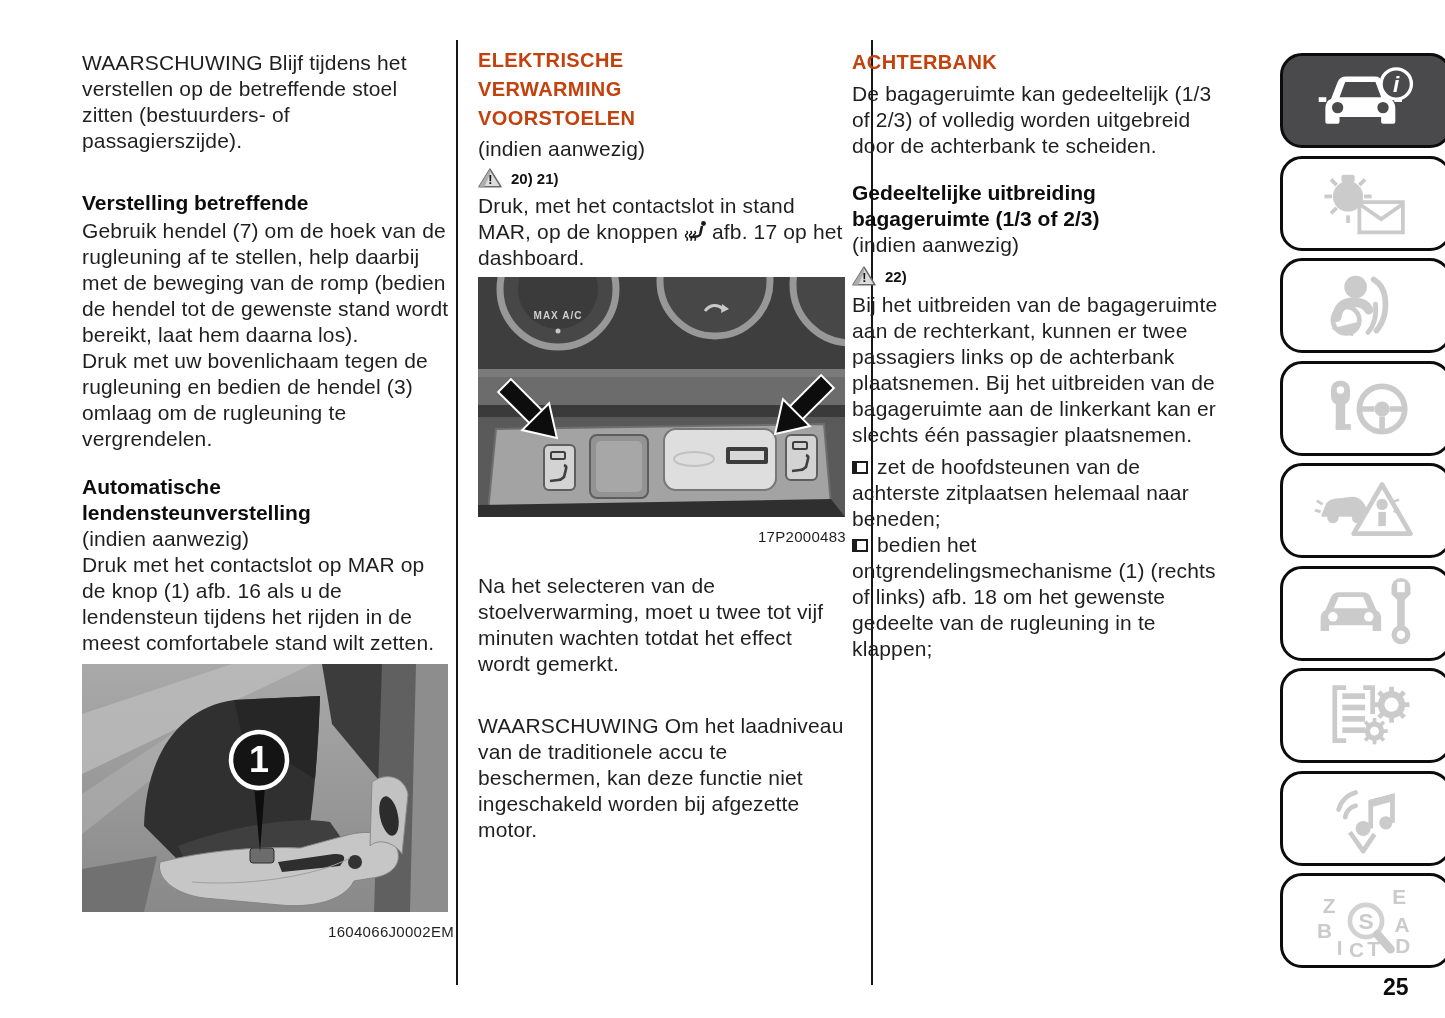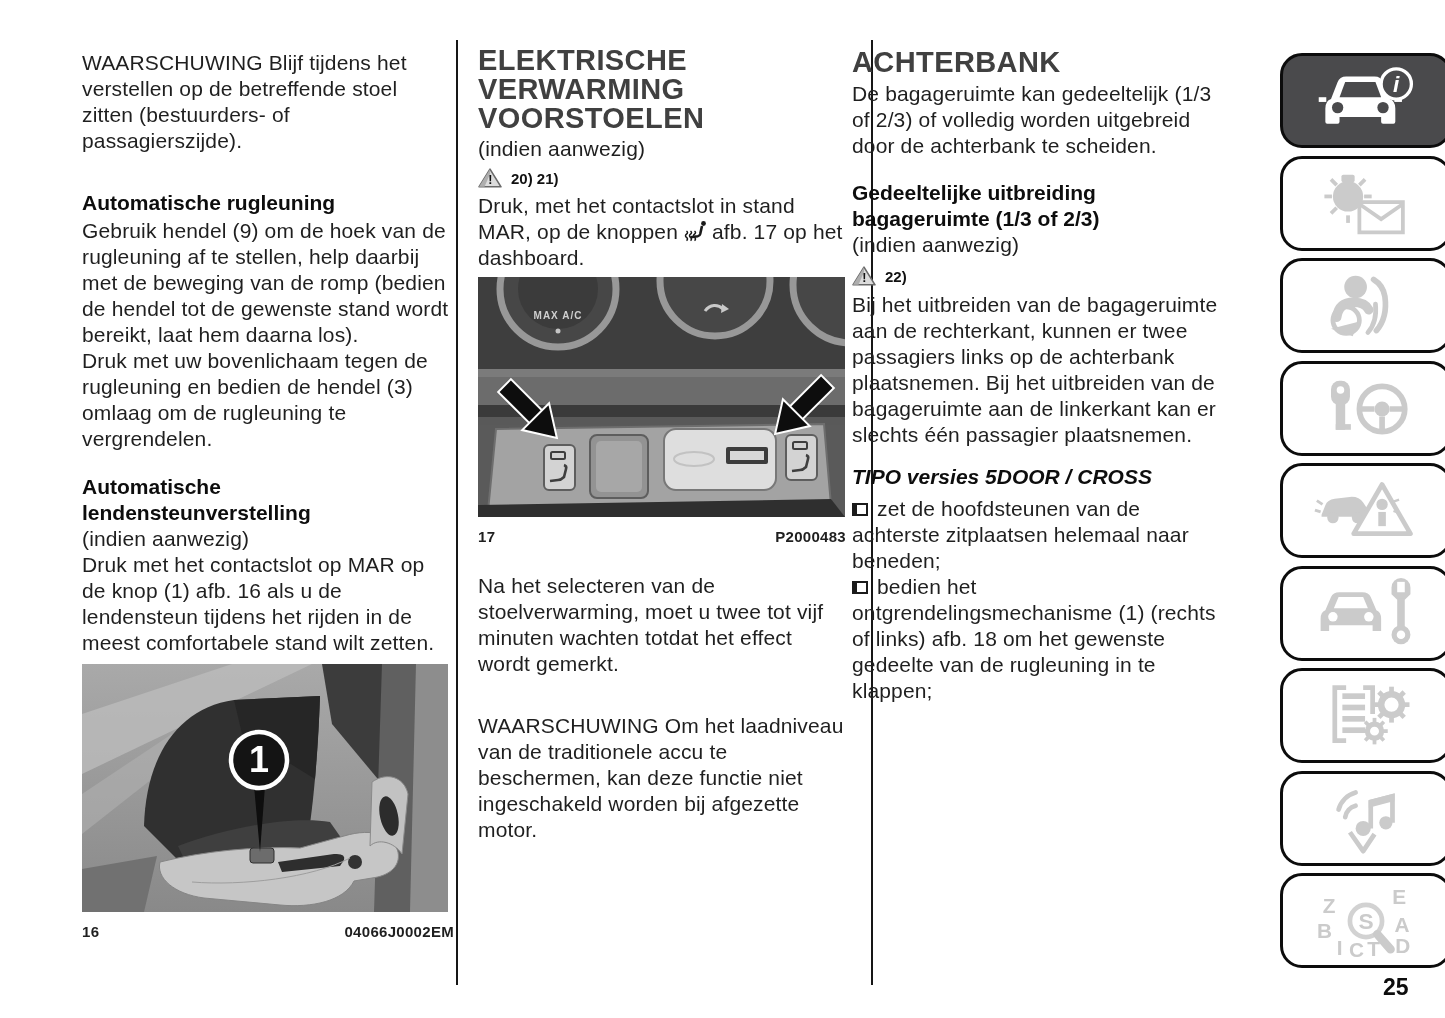--- a/index.html
+++ b/index.html
@@ -11,29 +11,29 @@
   .col{position:absolute;top:40px}
   #col-left{left:82px;width:372px}
   #col-mid{left:478px;width:368px}
   #col-right{left:852px;width:366px}
   .vrule{position:absolute;top:40px;height:945px;width:2px;background:#161616}
   #rule1{left:456px}
   #rule2{left:871px}
   p{margin:0;font-size:21px;line-height:26px;letter-spacing:.15px}
   .pre{white-space:pre-line}
   .big-title{
-    margin:0;font-size:29px;line-height:29px;font-weight:900;
-    letter-spacing:.4px;color:#404040;white-space:pre-line
+    margin:0;font-size:20px;line-height:29px;font-weight:900;
+    letter-spacing:.4px;color:#c2410c;white-space:pre-line
   }
   .sec-head{margin:0;font-size:21px;line-height:26px;font-weight:bold;color:#0d0d0d;white-space:pre-line}
   .italic-head{font-style:italic}
   .avail{font-size:21px;line-height:26px}
   .warnrow{display:flex;align-items:center;gap:9px;font-size:15px;font-weight:bold;color:#111}
   .figure{display:block}
-  .figcap{display:flex;justify-content:space-between;font-size:15px;font-weight:bold;margin-top:7px;letter-spacing:.3px}
+  .figcap{display:flex;justify-content:flex-end;font-size:15px;font-weight:normal;margin-top:7px;letter-spacing:.3px}
   .bullet{
     display:inline-block;width:9px;height:9px;box-sizing:content-box;
     border:2px solid #1b1b1b;border-left-width:5px;margin-right:9px;
   }
   .inline-icon{vertical-align:-3px;margin:0 5px}
   #pagenum{position:absolute;left:1383px;top:974px;font-size:23px;font-weight:bold;color:#0d0d0d}
   .tab{
     position:absolute;left:1280px;width:172px;height:95px;box-sizing:border-box;
     border:3px solid #0c0c0c;border-radius:22px;background:#ffffff;
     display:flex;align-items:center;justify-content:center;padding:0;cursor:pointer;
@@ -41,22 +41,22 @@
   .tab.active{background:#4a4a4c}
   .tab svg{display:block}
   .mt8{margin-top:8px}
 </style>
 </head>
 <body>
 
 <div class="col" id="col-left">
   <p style="margin-top:10px">WAARSCHUWING Blijf tijdens het verstellen op de betreffende stoel zitten (bestuurders- of passagierszijde).</p>
 
-  <h3 class="sec-head" style="margin-top:36px">Automatische rugleuning</h3>
-  <p style="margin-top:2px">Gebruik hendel (9) om de hoek van de rugleuning af te stellen, help daarbij met de beweging van de romp (bedien de hendel tot de gewenste stand wordt bereikt, laat hem daarna los).</p>
+  <h3 class="sec-head" style="margin-top:36px">Verstelling betreffende</h3>
+  <p style="margin-top:2px">Gebruik hendel (7) om de hoek van de rugleuning af te stellen, help daarbij met de beweging van de romp (bedien de hendel tot de gewenste stand wordt bereikt, laat hem daarna los).</p>
   <p>Druk met uw bovenlichaam tegen de rugleuning en bedien de hendel (3) omlaag om de rugleuning te vergrendelen.</p>
 
   <h3 class="sec-head" style="margin-top:22px">Automatische
 lendensteunverstelling</h3>
   <p class="avail">(indien aanwezig)</p>
   <p>Druk met het contactslot op MAR op de knop (1) afb. 16 als u de lendensteun tijdens het rijden in de meest comfortabele stand wilt zetten.</p>
 
   <div class="figure mt8">
     <svg viewBox="0 0 366 248" width="366" height="248">
       <defs>
@@ -185,21 +185,20 @@
     <svg width="24" height="20" viewBox="0 0 24 20">
       <polygon points="12,1.2 23,18.8 1,18.8" fill="#dcdcdc" stroke="#6a6a6a" stroke-width="1.6" stroke-linejoin="round"></polygon>
       <polygon points="12,1.2 1,18.8 6.5,18.8 12,6" fill="#aeaeae"></polygon>
       <text x="12.4" y="16.2" text-anchor="middle" font-size="12.5" font-weight="bold" fill="#111111">!</text>
     </svg>
     <span>22)</span>
   </div>
 
   <p style="margin-top:6px">Bij het uitbreiden van de bagageruimte aan de rechterkant, kunnen er twee passagiers links op de achterbank plaatsnemen. Bij het uitbreiden van de bagageruimte aan de linkerkant kan er slechts één passagier plaatsnemen.</p>
 
-  <h3 class="sec-head italic-head" style="margin-top:16px">TIPO versies 5DOOR / CROSS</h3>
 
   <p style="margin-top:6px"><span class="bullet"></span><span class="pre">zet de hoofdsteunen van de achterste zitplaatsen helemaal naar beneden;</span></p>
   <p><span class="bullet"></span><span class="pre">bedien het
 ontgrendelingsmechanisme (1) (rechts of links) afb. 18 om het gewenste gedeelte van de rugleuning in te klappen;</span></p>
 </div>
 
 <div>
 
   <button class="tab active" style="top:53px" aria-label="vehicle-info-tab">
     <svg viewBox="0 0 110 80" width="104" height="76">

